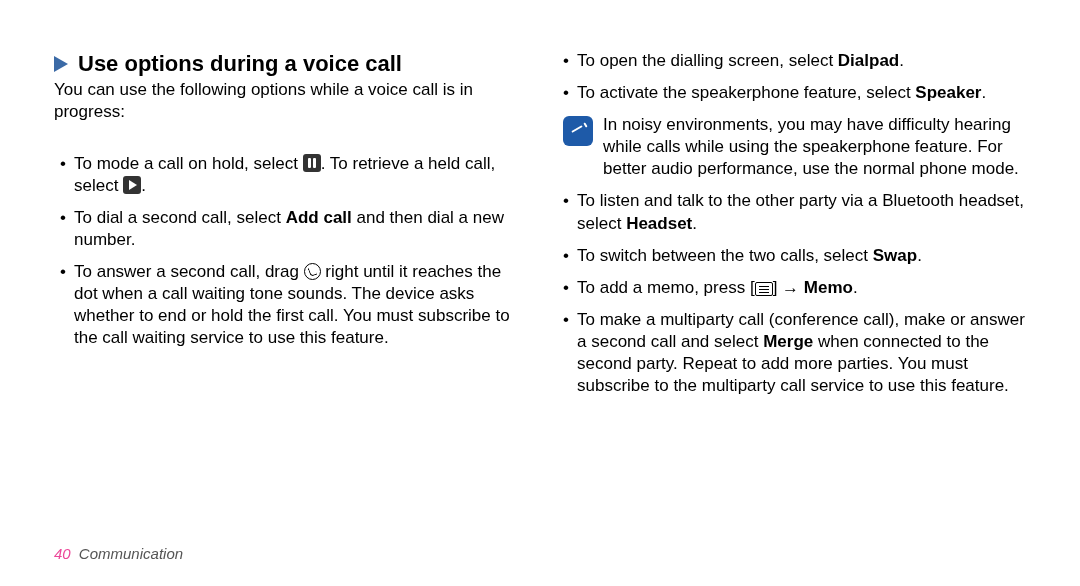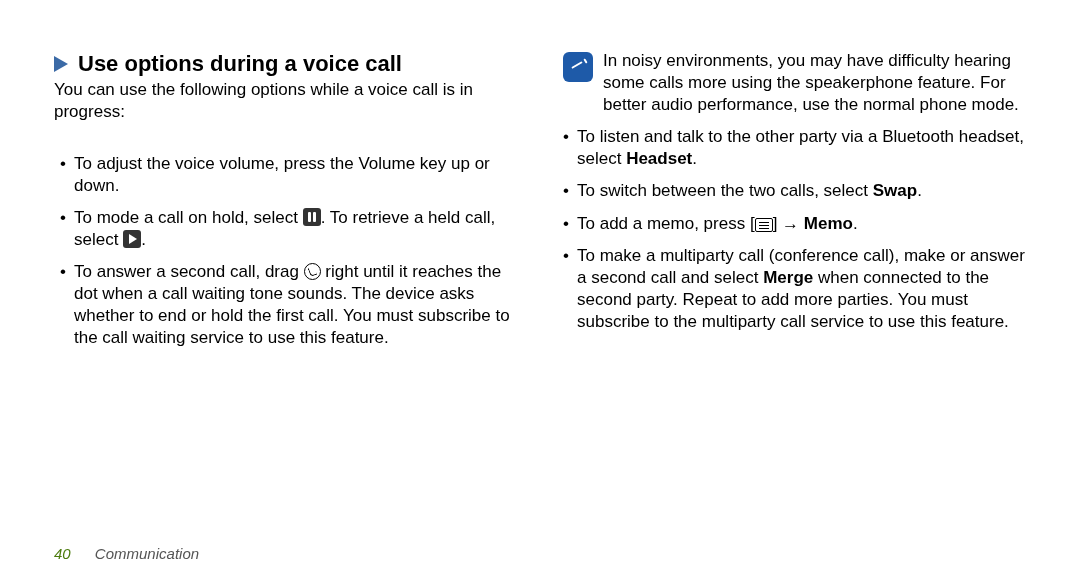--- a/index.html
+++ b/index.html
@@ -151,47 +151,51 @@
     }
     .footer {
       position: absolute;
       bottom: 24px;
       left: 54px;
       font-style: italic;
       color: #555;
       font-size: 15px;
     }
     .footer .pagenum {
-      color: #4d7c0f;
+      color: #ec4899;
       font-style: italic;
       font-weight: 500;
-      margin-right: 20px;
+      margin-right: 4px;
     }
   </style>
 </head>
 <body>
 
 <div class="columns">
   <div class="col">
     <div class="heading">
       <span class="chevron"></span>
       <span>Use options during a voice call</span>
     </div>
     <div class="intro">You can use the following options while a voice call is in progress:</div>
     <ul class="bullets">
-      <li><span>To adjust the voice volume, press the Volume key up or down.</span></li>
       <li><span>To mode a call on hold, select </span><span class="icon-box pause"></span><span>. To retrieve a held call, select </span><span class="icon-box play"></span><span>.</span></li>
+      <li><span>To dial a second call, select </span><span class="bold">Add call</span><span> and then dial a new number.</span></li>
       <li><span>To answer a second call, drag </span><span class="icon-circle"></span><span> right until it reaches the dot when a call waiting tone sounds. The device asks whether to end or hold the first call. You must subscribe to the call waiting service to use this feature.</span></li>
     </ul>
   </div>
 
   <div class="col">
+    <ul class="bullets">
+      <li><span>To open the dialling screen, select </span><span class="bold">Dialpad</span><span>.</span></li>
+      <li><span>To activate the speakerphone feature, select </span><span class="bold">Speaker</span><span>.</span></li>
+    </ul>
     <div class="note-row">
       <div class="note-icon"></div>
-      <div>In noisy environments, you may have difficulty hearing some calls more using the speakerphone feature. For better audio performance, use the normal phone mode.</div>
+      <div>In noisy environments, you may have difficulty hearing while calls while using the speakerphone feature. For better audio performance, use the normal phone mode.</div>
     </div>
     <ul class="bullets">
       <li><span>To listen and talk to the other party via a Bluetooth headset, select </span><span class="bold">Headset</span><span>.</span></li>
       <li><span>To switch between the two calls, select </span><span class="bold">Swap</span><span>.</span></li>
       <li><span>To add a memo, press [</span><span class="icon-menu"></span><span>] → </span><span class="bold">Memo</span><span>.</span></li>
       <li><span>To make a multiparty call (conference call), make or answer a second call and select </span><span class="bold">Merge</span><span> when connected to the second party. Repeat to add more parties. You must subscribe to the multiparty call service to use this feature.</span></li>
     </ul>
   </div>
 </div>
 

